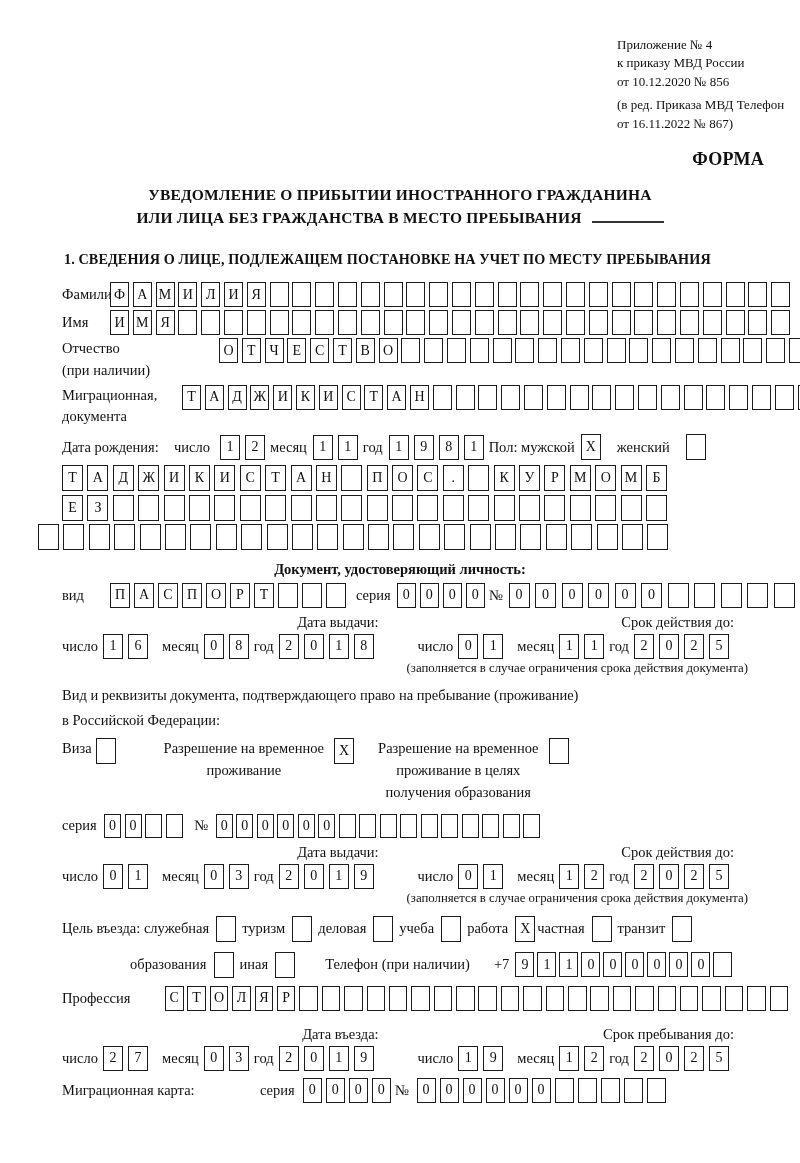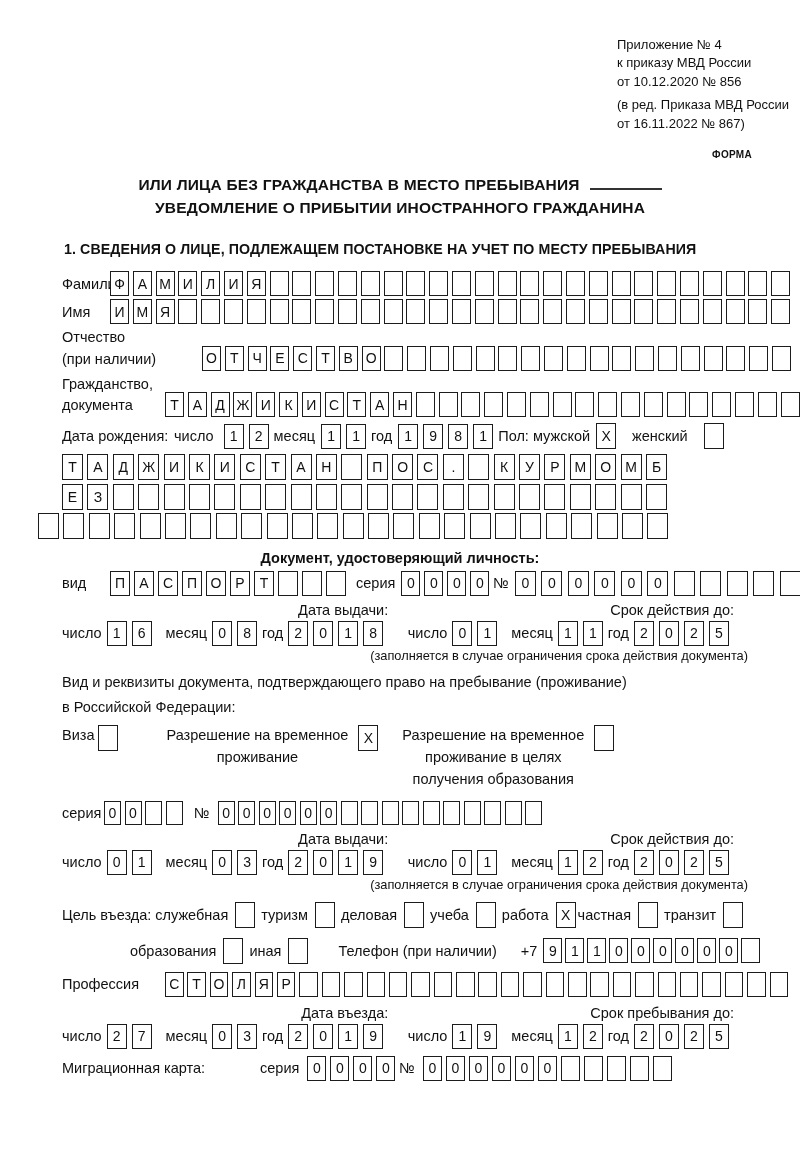--- a/index.html
+++ b/index.html
@@ -1,34 +1,34 @@
 <!DOCTYPE html>
 <html><head>
 <meta charset="utf-8">
 <style>
   html,body{margin:0;padding:0;background:#fff;}
   .page{
     width:800px;height:1163px;background:#ffffff;color:#111;
-    font-family:Liberation Sans, sans-serif;
+    font-family:Liberation Serif, serif;
     position:relative;overflow:hidden;box-sizing:border-box;
     padding-top:36px;
     border-radius:13px;
   }
   
   .hdr{margin-left:617px;font-size:13px;line-height:1.42;}
   .hdr .g2{margin-top:5px;}
-  .forma{ text-align:right;padding-right:48px;font-weight:bold;font-size:10px;margin-top:16px;letter-spacing:.3px;}
+  .forma{ text-align:right;padding-right:36px;font-weight:bold;font-size:18px;margin-top:16px;letter-spacing:.3px;}
   
   .title{ text-align:center;font-weight:bold;font-size:15.5px;line-height:1.45;margin-top:14px;letter-spacing:.2px;}
   .title .uline{display:inline-block;width:72px;border-bottom:2px solid #333;margin-left:10px;}
   .sec1{ margin:22px 0 0 64px;font-weight:bold;font-size:14.2px;letter-spacing:.1px;}
   
   .rows{margin-top:14px;}
   .row{display:flex;align-items:center;margin:0 0 3px 62px;font-size:14.5px;}
-  .row.top{align-items:flex-end;}
+  .row.top{align-items:flex-start;gap:17px;}
   .lbl{flex:none;}
   .lbl2{line-height:1.5;}
   .cells{display:flex;flex:none;}
   .cell{
     box-sizing:border-box;flex:none;
     width:19px;height:25px;border:1.8px solid #1c1c1c;margin-right:3.8px;
     display:flex;align-items:center;justify-content:center;
     font-size:14px;background:#fff;
   }
   .cells-place .cell{width:21px;height:26px;margin-right:4.4px;}
@@ -67,29 +67,29 @@
 </style>
 </head>
 <body>
 
 <div class="page">
 
   <div class="hdr">
     <div>Приложение № 4</div>
     <div>к приказу МВД России</div>
     <div>от 10.12.2020 № 856</div>
-    <div class="g2">(в ред. Приказа МВД России</div>
+    <div class="g2">(в ред. Приказа МВД Телефон</div>
     <div>от 16.11.2022 № 867)</div>
   </div>
 
   <div class="forma">ФОРМА</div>
 
   <div class="title">
+    <div>УВЕДОМЛЕНИЕ О ПРИБЫТИИ ИНОСТРАННОГО ГРАЖДАНИНА</div>
     <div><span>ИЛИ ЛИЦА БЕЗ ГРАЖДАНСТВА В МЕСТО ПРЕБЫВАНИЯ</span><span class="uline"></span></div>
-    <div>УВЕДОМЛЕНИЕ О ПРИБЫТИИ ИНОСТРАННОГО ГРАЖДАНИНА</div>
   </div>
 
   <div class="sec1">1. СВЕДЕНИЯ О ЛИЦЕ, ПОДЛЕЖАЩЕМ ПОСТАНОВКЕ НА УЧЕТ ПО МЕСТУ ПРЕБЫВАНИЯ</div>
 
   <div class="rows">
 
     <div class="row">
       <span class="lbl" style="width:48px">Фамилия</span>
       <span class="cells">
           <span class="cell">Ф</span>
@@ -191,21 +191,21 @@
           <span class="cell"></span>
           <span class="cell"></span>
           <span class="cell"></span>
           <span class="cell"></span>
           <span class="cell"></span>
         </span>
     </div>
 
     <div class="row top" style="margin-top:2px">
       <span class="lbl lbl2" style="width:103px">
-        <span>Гражданство,</span><br>
+        <span>Миграционная,</span><br>
         <span>документа</span>
       </span>
       <span class="cells">
           <span class="cell">Т</span>
           <span class="cell">А</span>
           <span class="cell">Д</span>
           <span class="cell">Ж</span>
           <span class="cell">И</span>
           <span class="cell">К</span>
           <span class="cell">И</span>
@@ -640,21 +640,21 @@
           <span class="cell"></span>
           <span class="cell"></span>
           <span class="cell"></span>
           <span class="cell"></span>
           <span class="cell"></span>
           <span class="cell"></span>
           <span class="cell"></span>
         </span>
     </div>
 
-    <div class="daterow" style="justify-content:space-between;padding-right:66px;margin-top:8px">
+    <div class="daterow" style="justify-content:space-between;padding-right:66px;margin-top:15px">
       <div class="dategroup">
         <div class="dglabel">Дата въезда:</div>
         <div class="dgcells">
           <span class="dlbl">число</span>
           <span class="cells cells-date">
               <span class="cell">2</span>
               <span class="cell">7</span>
             </span>
           <span class="dlbl m">месяц</span>
           <span class="cells cells-date">

